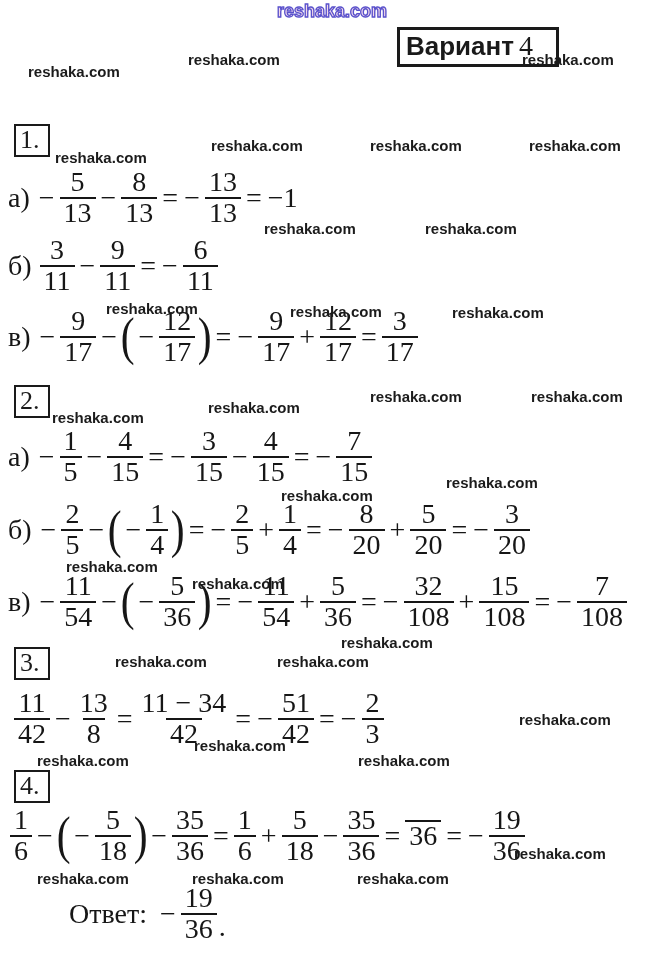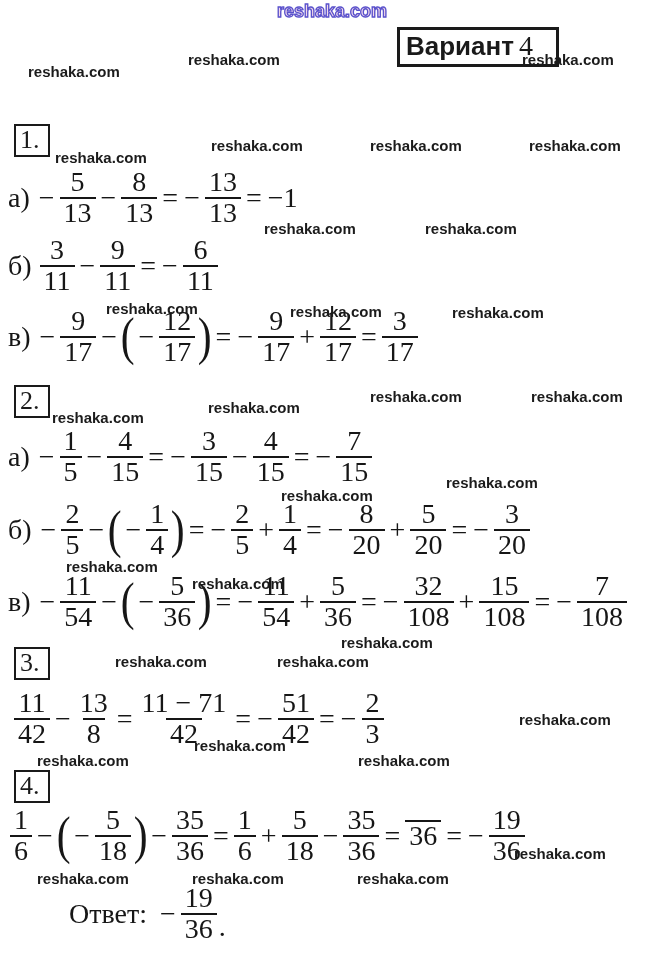--- a/index.html
+++ b/index.html
@@ -327,21 +327,21 @@
         <span class="num">11</span>
         <span class="den">42</span>
       </span>
       <span class="op">−</span>
       <span class="frac">
         <span class="num">13</span>
         <span class="den">8</span>
       </span>
       <span class="op">=</span>
       <span class="frac">
-        <span class="num">11 − 71</span>
+        <span class="num">11 − 34</span>
         <span class="den">42</span>
       </span>
       <span class="op">=</span>
       <span class="op">−</span>
       <span class="frac">
         <span class="num">51</span>
         <span class="den">42</span>
       </span>
       <span class="op">=</span>
       <span class="op">−</span>

